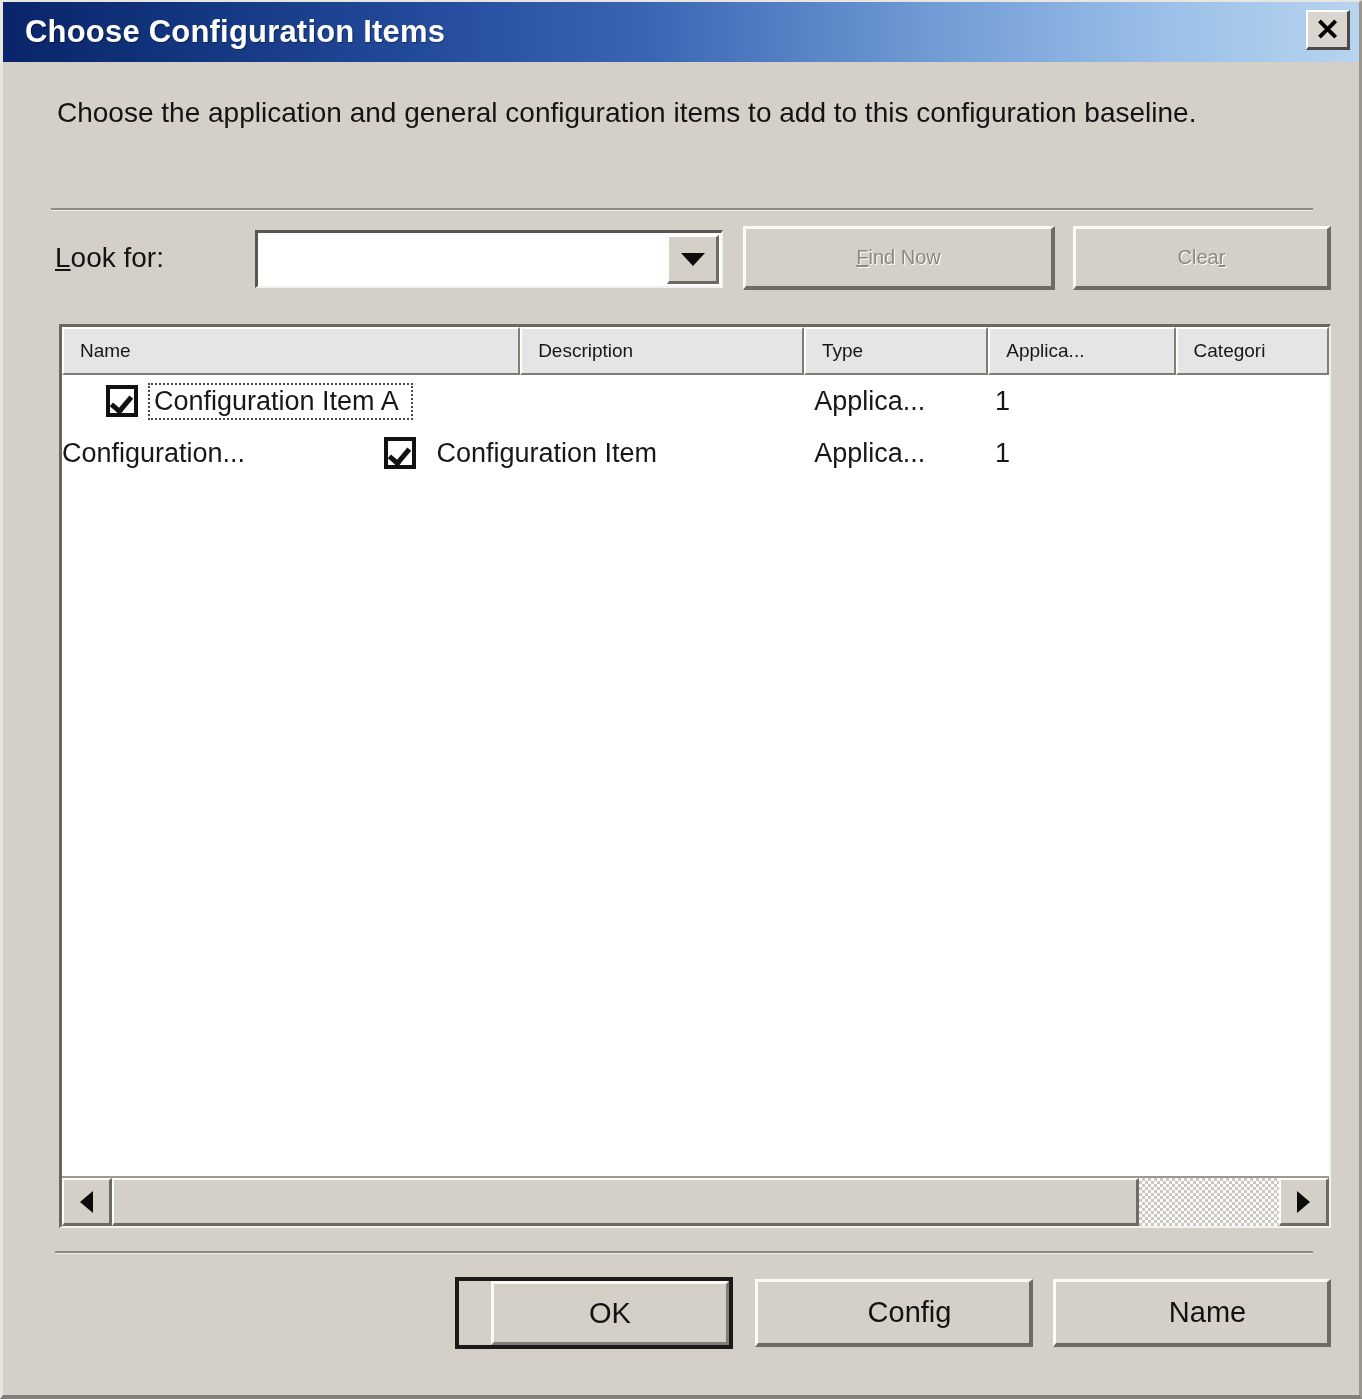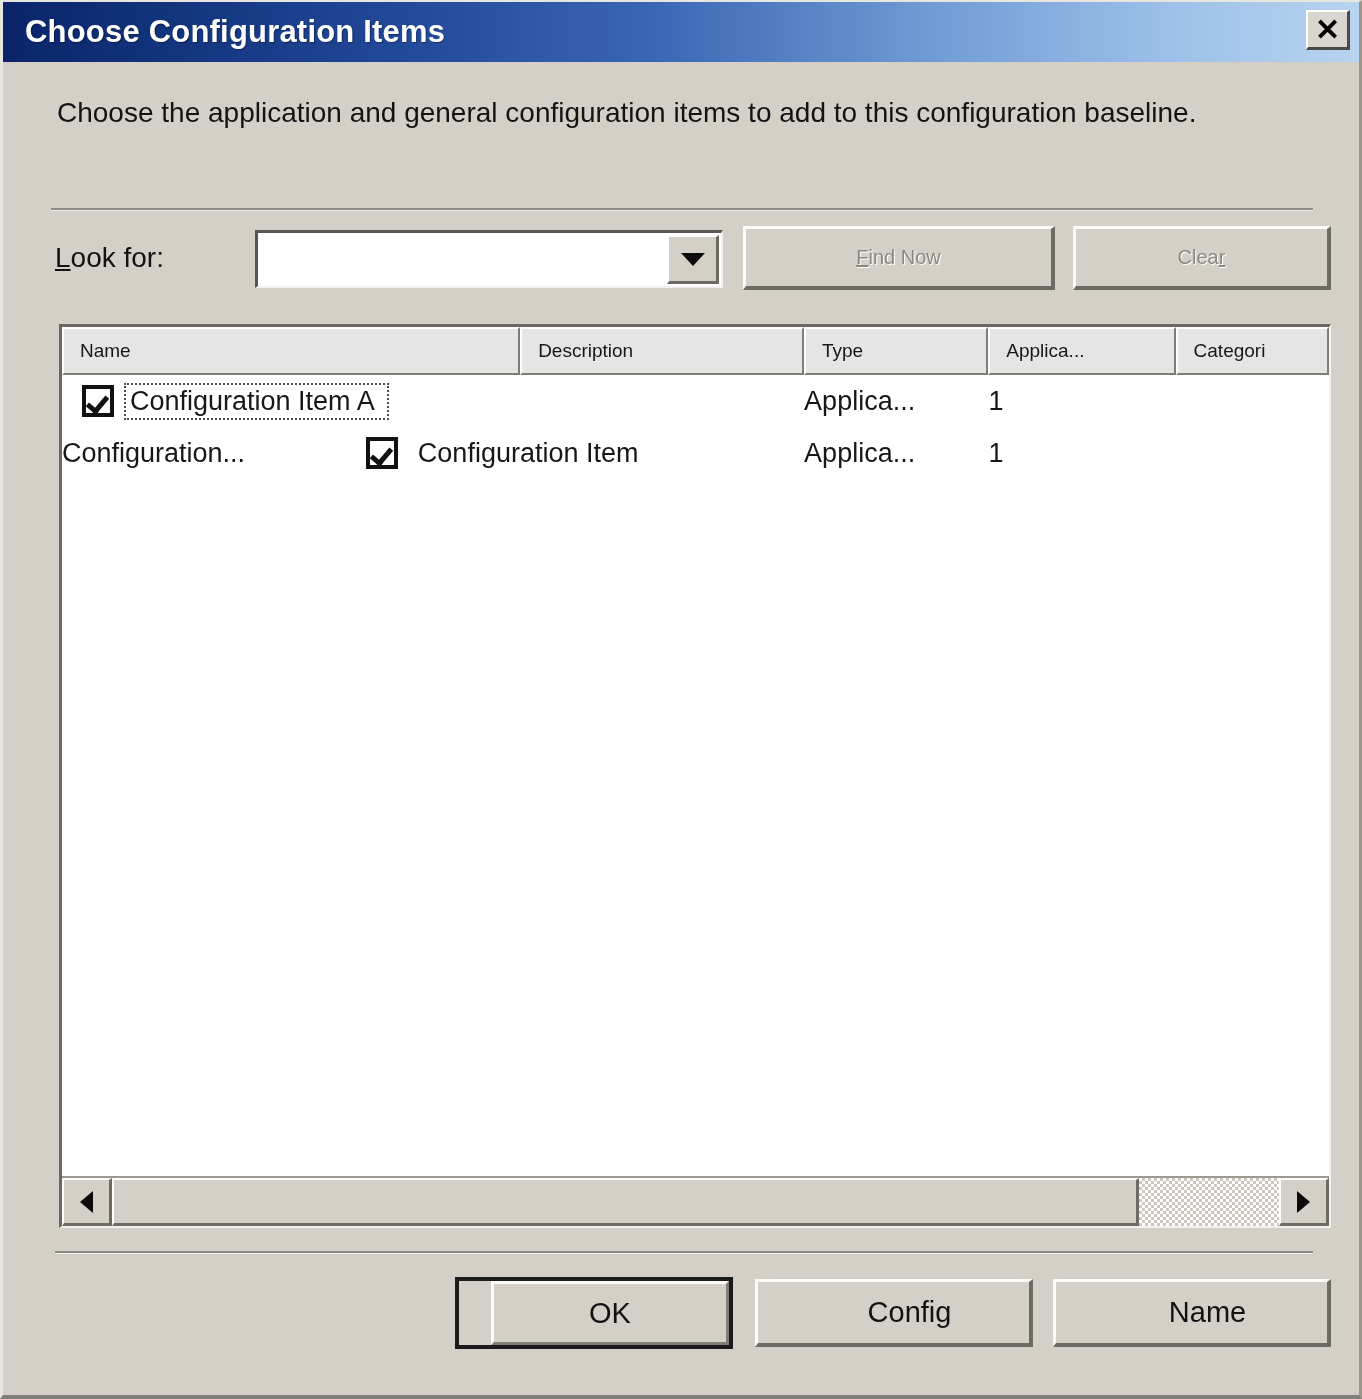--- a/index.html
+++ b/index.html
@@ -241,20 +241,21 @@
     display: flex;
     align-items: center;
     font-size: 27px;
     color: #171717;
     white-space: nowrap;
     overflow: hidden;
     height: 100%;
   }
   .cell-name {
     padding-left: 20px;
+    margin-left: 24px;
   }
   .focus-rect {
     border: 2px dotted #4b4b4b;
     padding: 1px 12px 1px 4px;
     margin-left: 6px;
   }
   .nofocus-pad { margin-left: 10px; padding: 3px 14px 3px 6px; }
 
   .checkbox {
     width: 32px;

